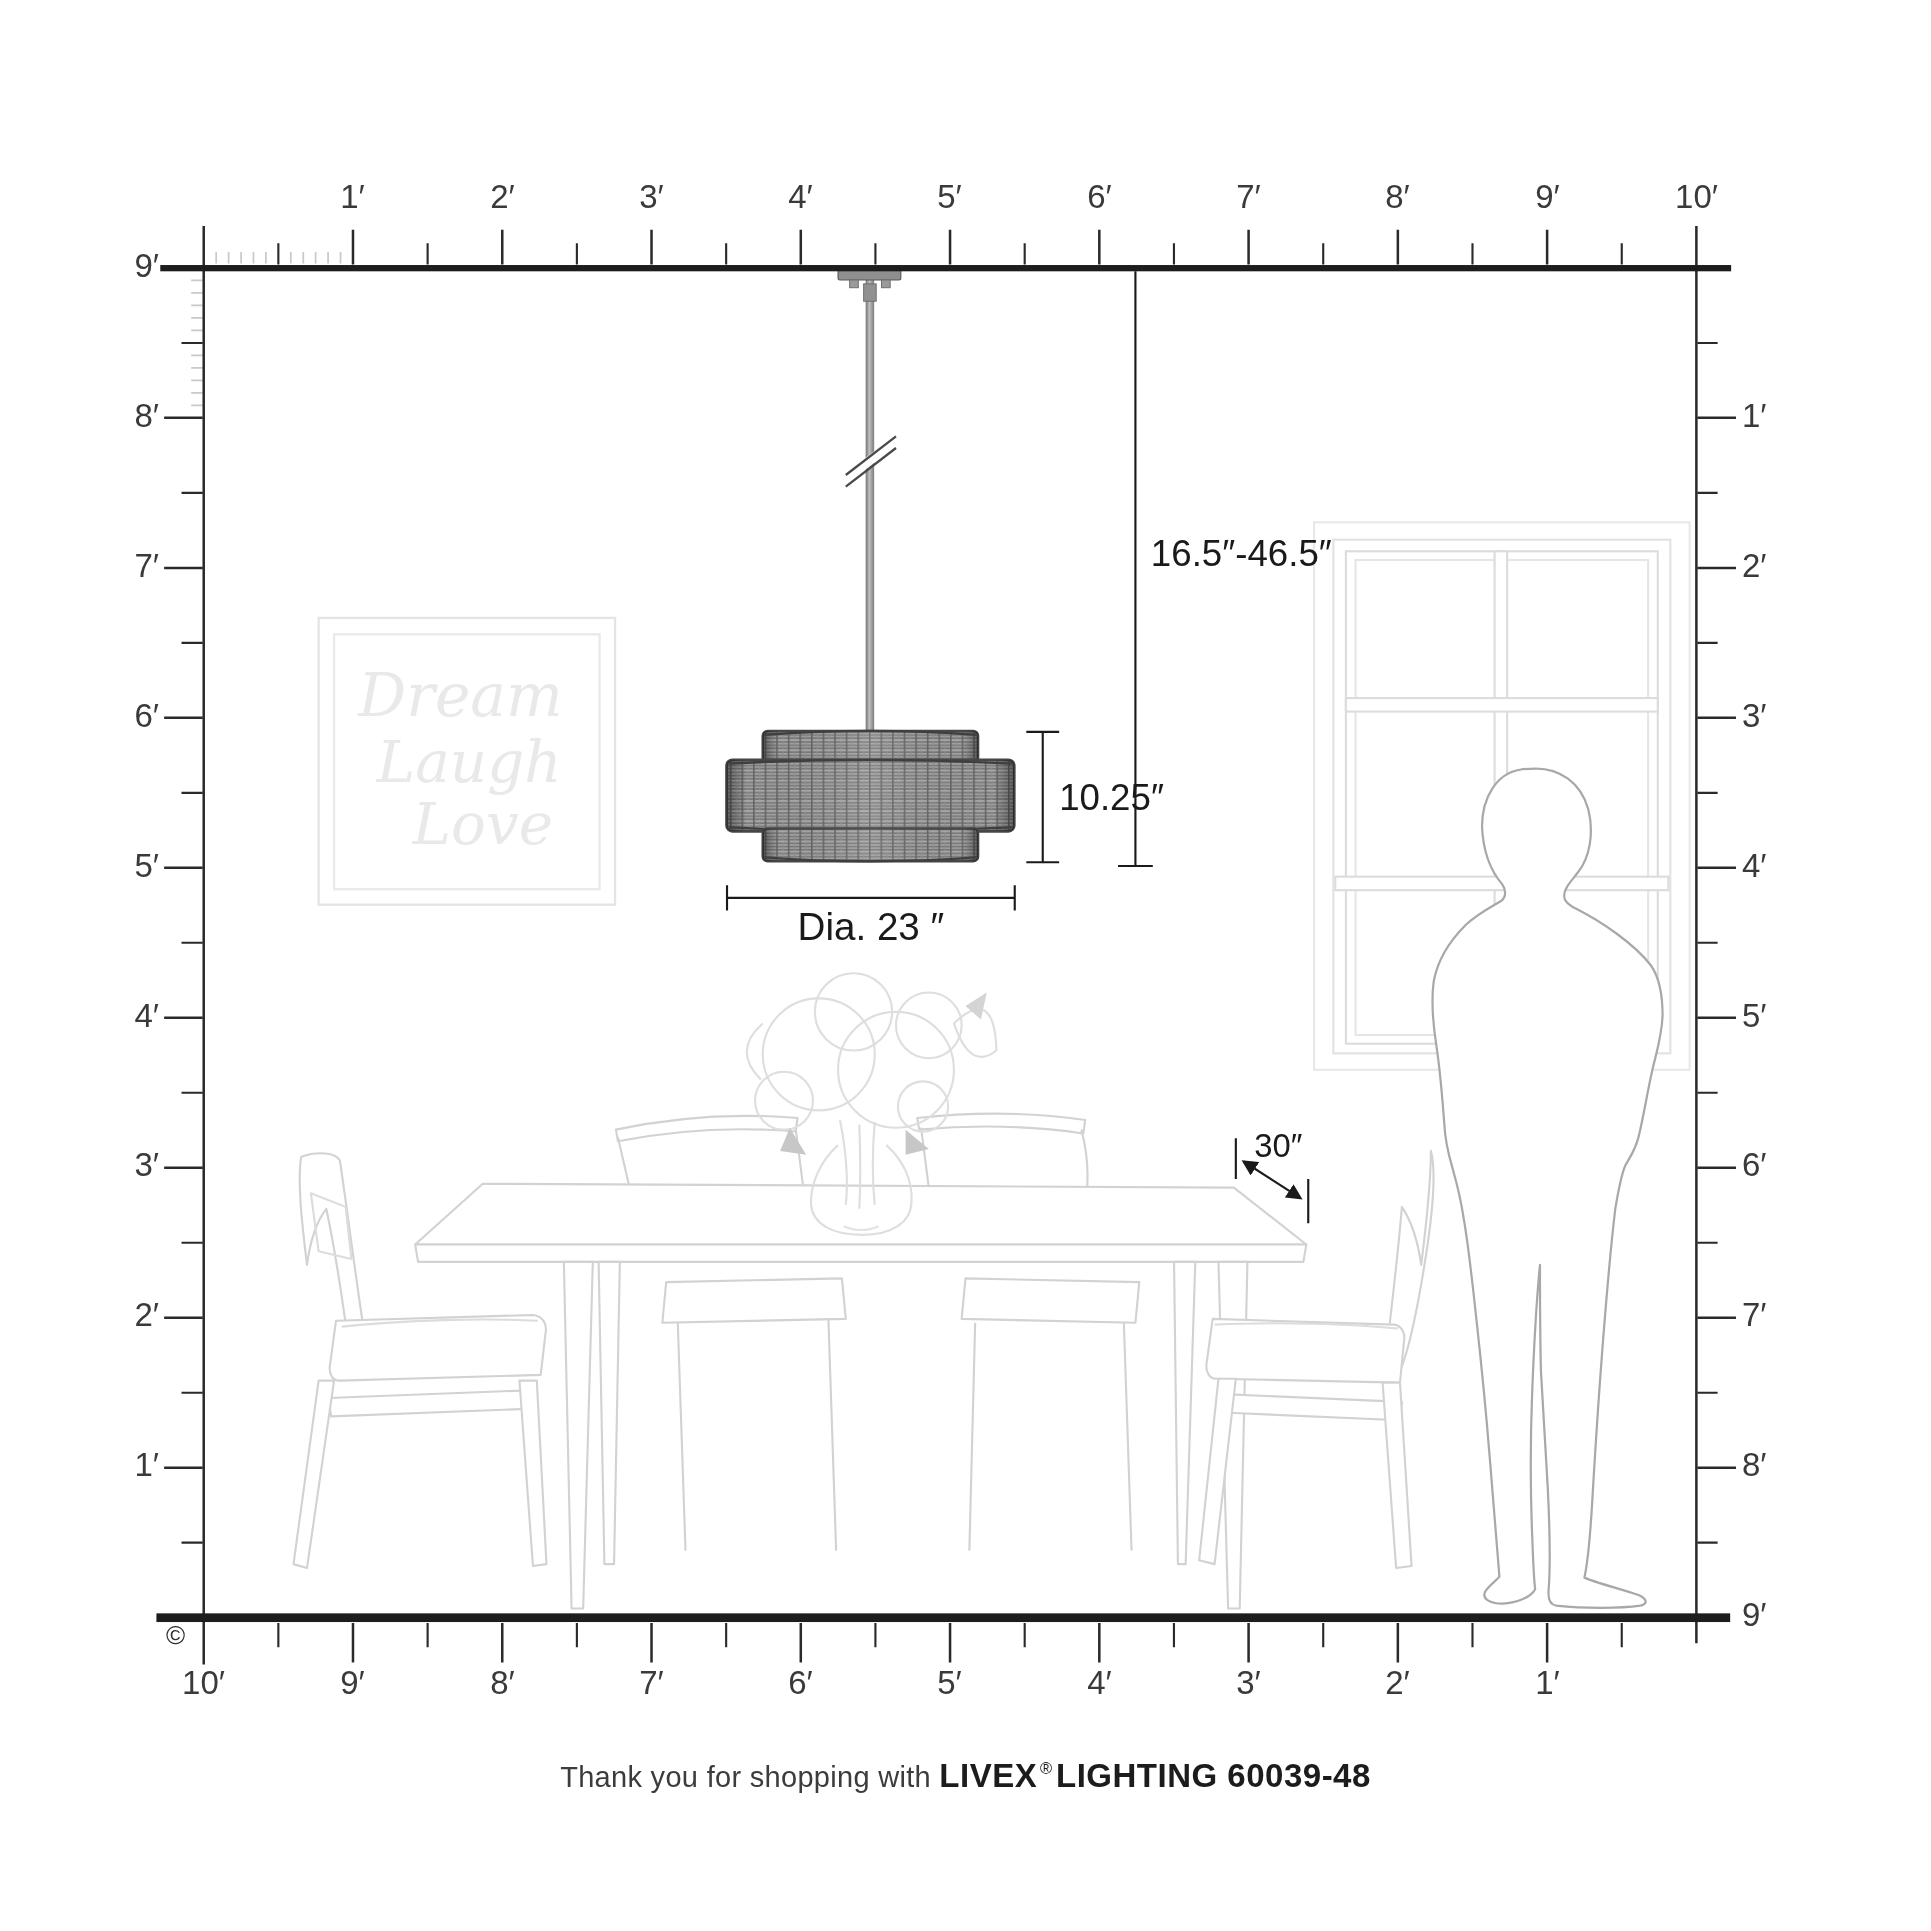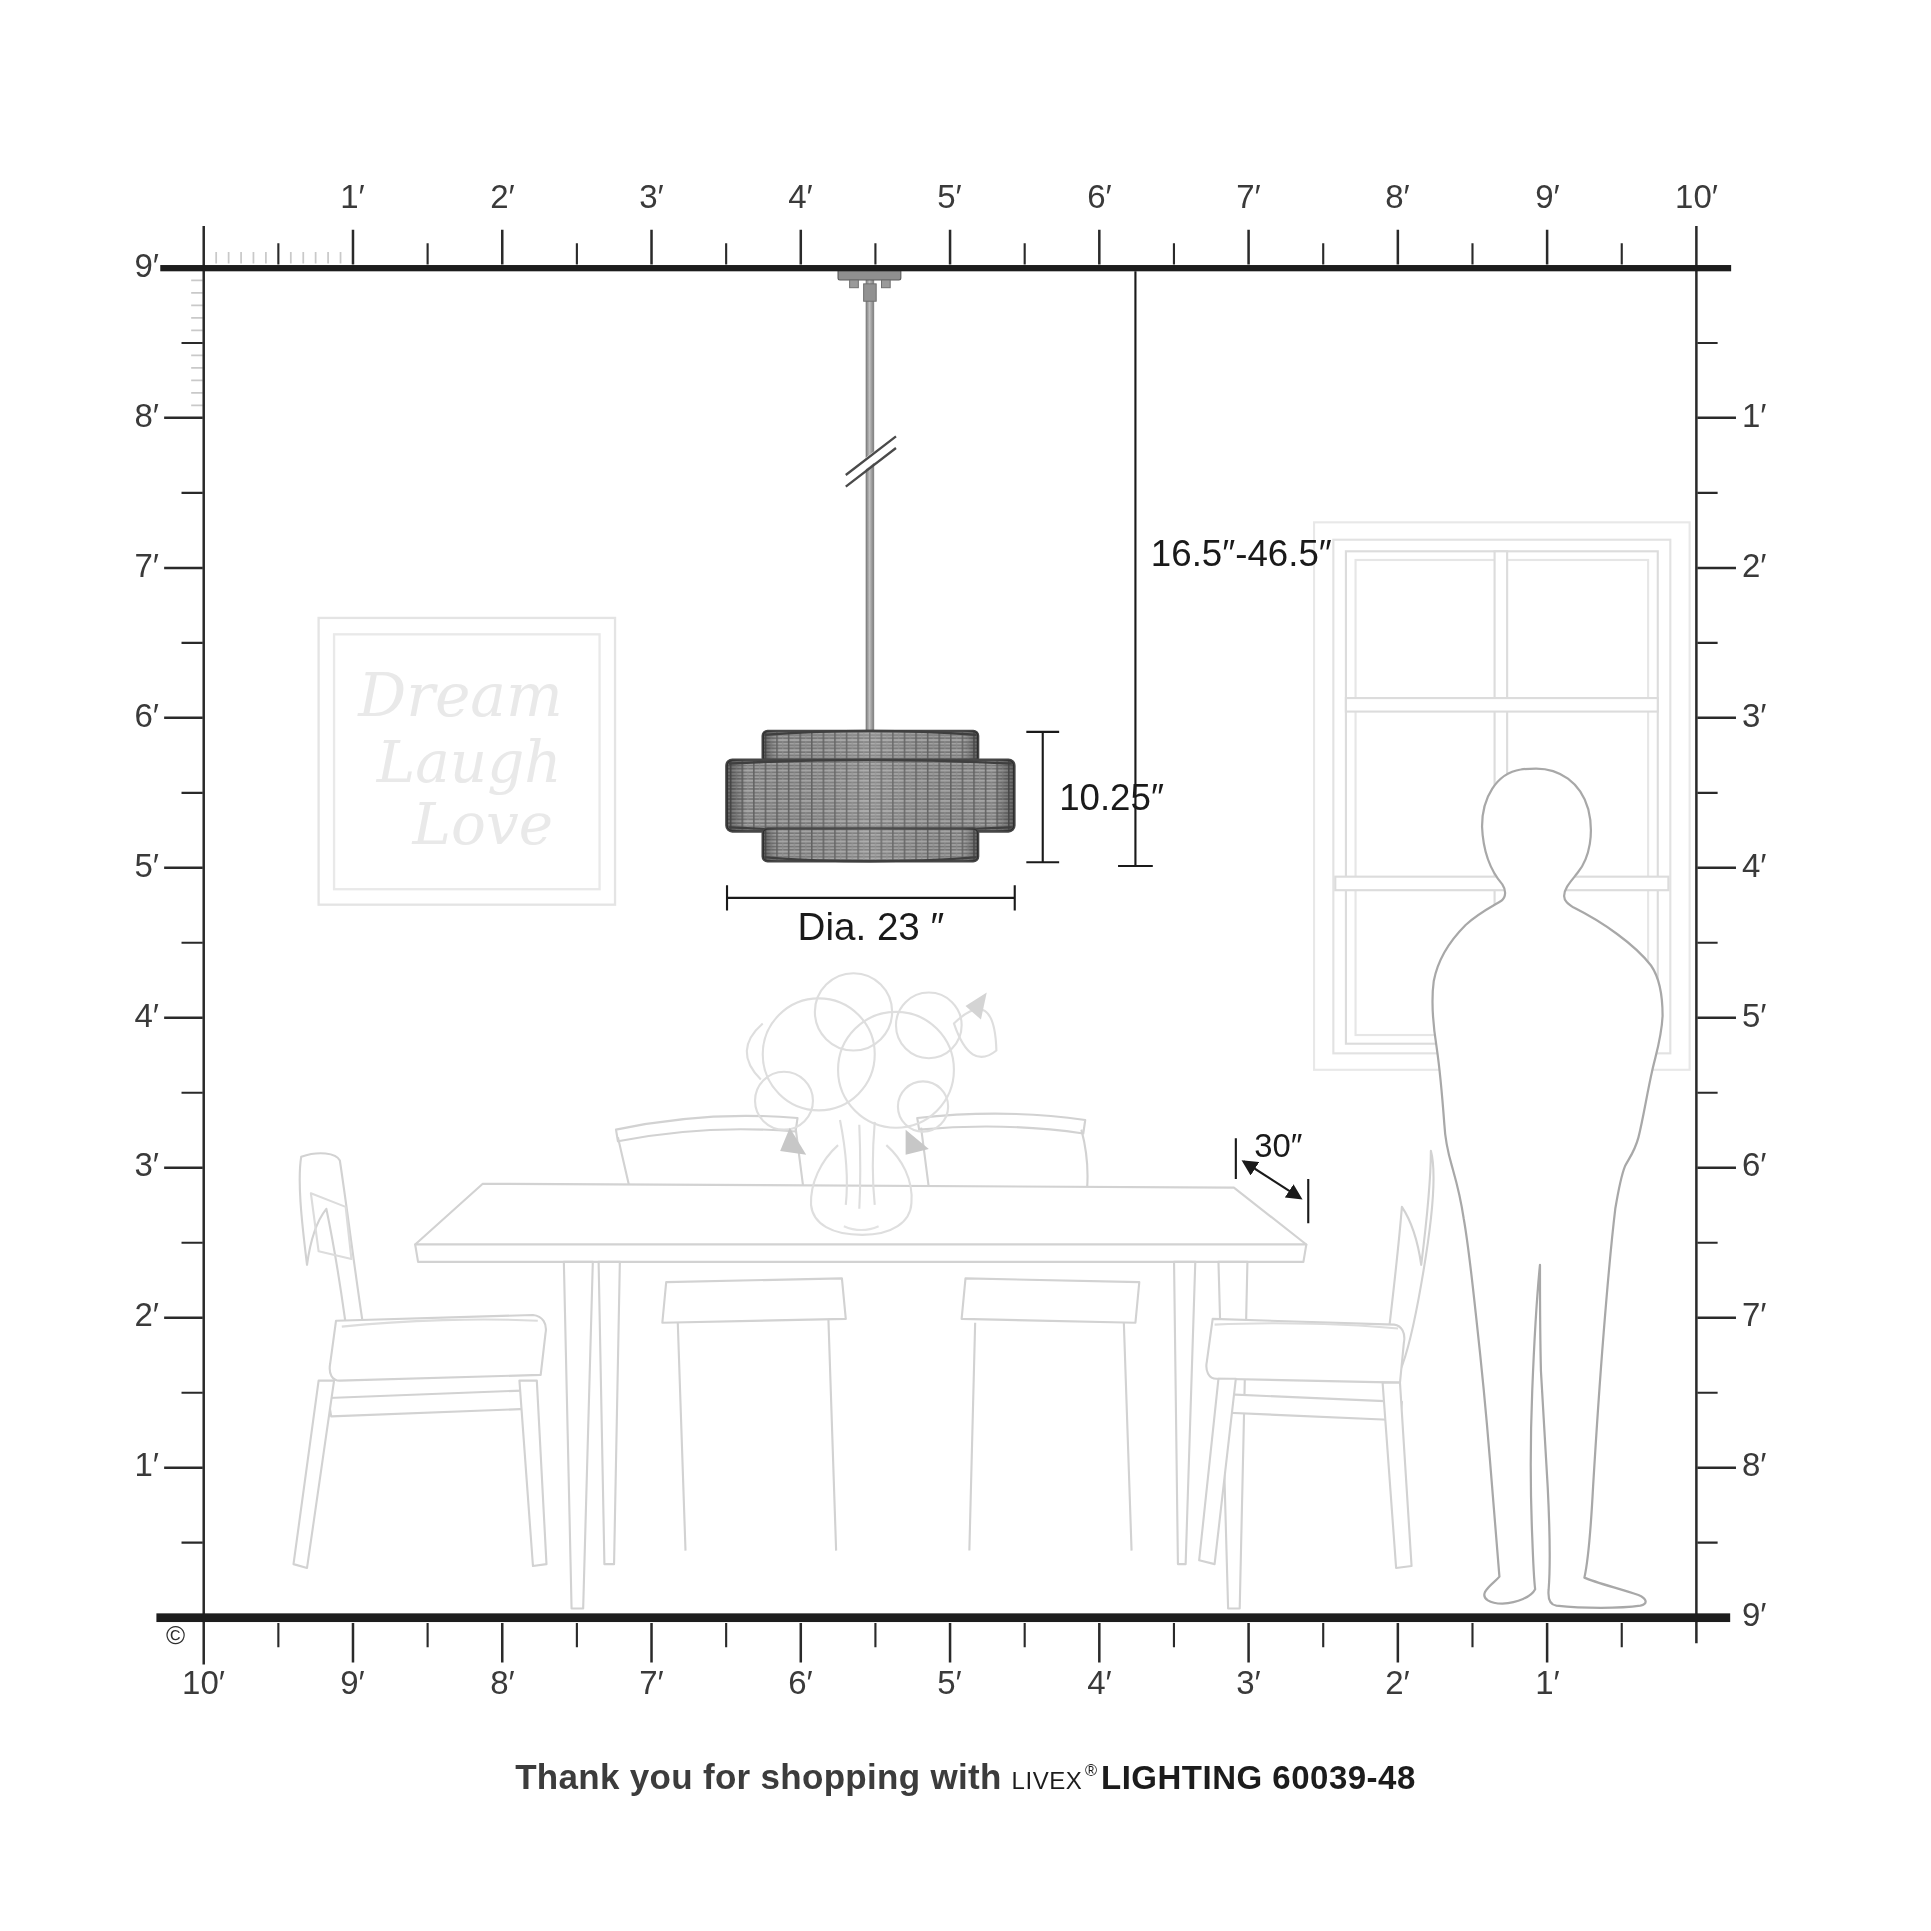--- a/index.html
+++ b/index.html
@@ -15,22 +15,22 @@
   .ruler-label.center{width:77px;text-align:center;}
   .ruler-label.leftside{width:70px;text-align:right;}
   .ruler-label.rightside{width:77px;text-align:left;}
   #copyright{
     position:absolute;left:166px;top:1620px;font-size:26px;color:#2e2e2e;
   }
   #footer{
     position:absolute;left:0;top:1757px;width:1931px;text-align:center;
     color:#2f2f2f;white-space:nowrap;
   }
-  #footer .thanks{font-size:35px;font-weight:700;letter-spacing:0.3px;color:#3c3c3c;}
-  #footer .brand{font-size:24px;font-weight:400;color:#1c1c1c;letter-spacing:0.5px;}
+  #footer .thanks{font-size:29px;font-weight:400;letter-spacing:0.3px;color:#3c3c3c;}
+  #footer .brand{font-size:33px;font-weight:700;color:#1c1c1c;letter-spacing:0.5px;}
   #footer .reg{font-size:16.4px;font-weight:400;position:relative;top:-12.6px;margin:0 3.9px 0 2.9px;color:#1c1c1c;}
   #footer .rest{font-size:33px;font-weight:700;color:#1c1c1c;letter-spacing:0.5px;text-align:center;}
   svg text{font-family:"Liberation Sans", sans-serif;}
   .dim-text{fill:#1a1a1a;}
   .script-text{font-family:"DejaVu Serif", serif;font-style:italic;fill:#e9e9e9;}
 </style>
 </head>
 <body>
 
 <div id="stage">

